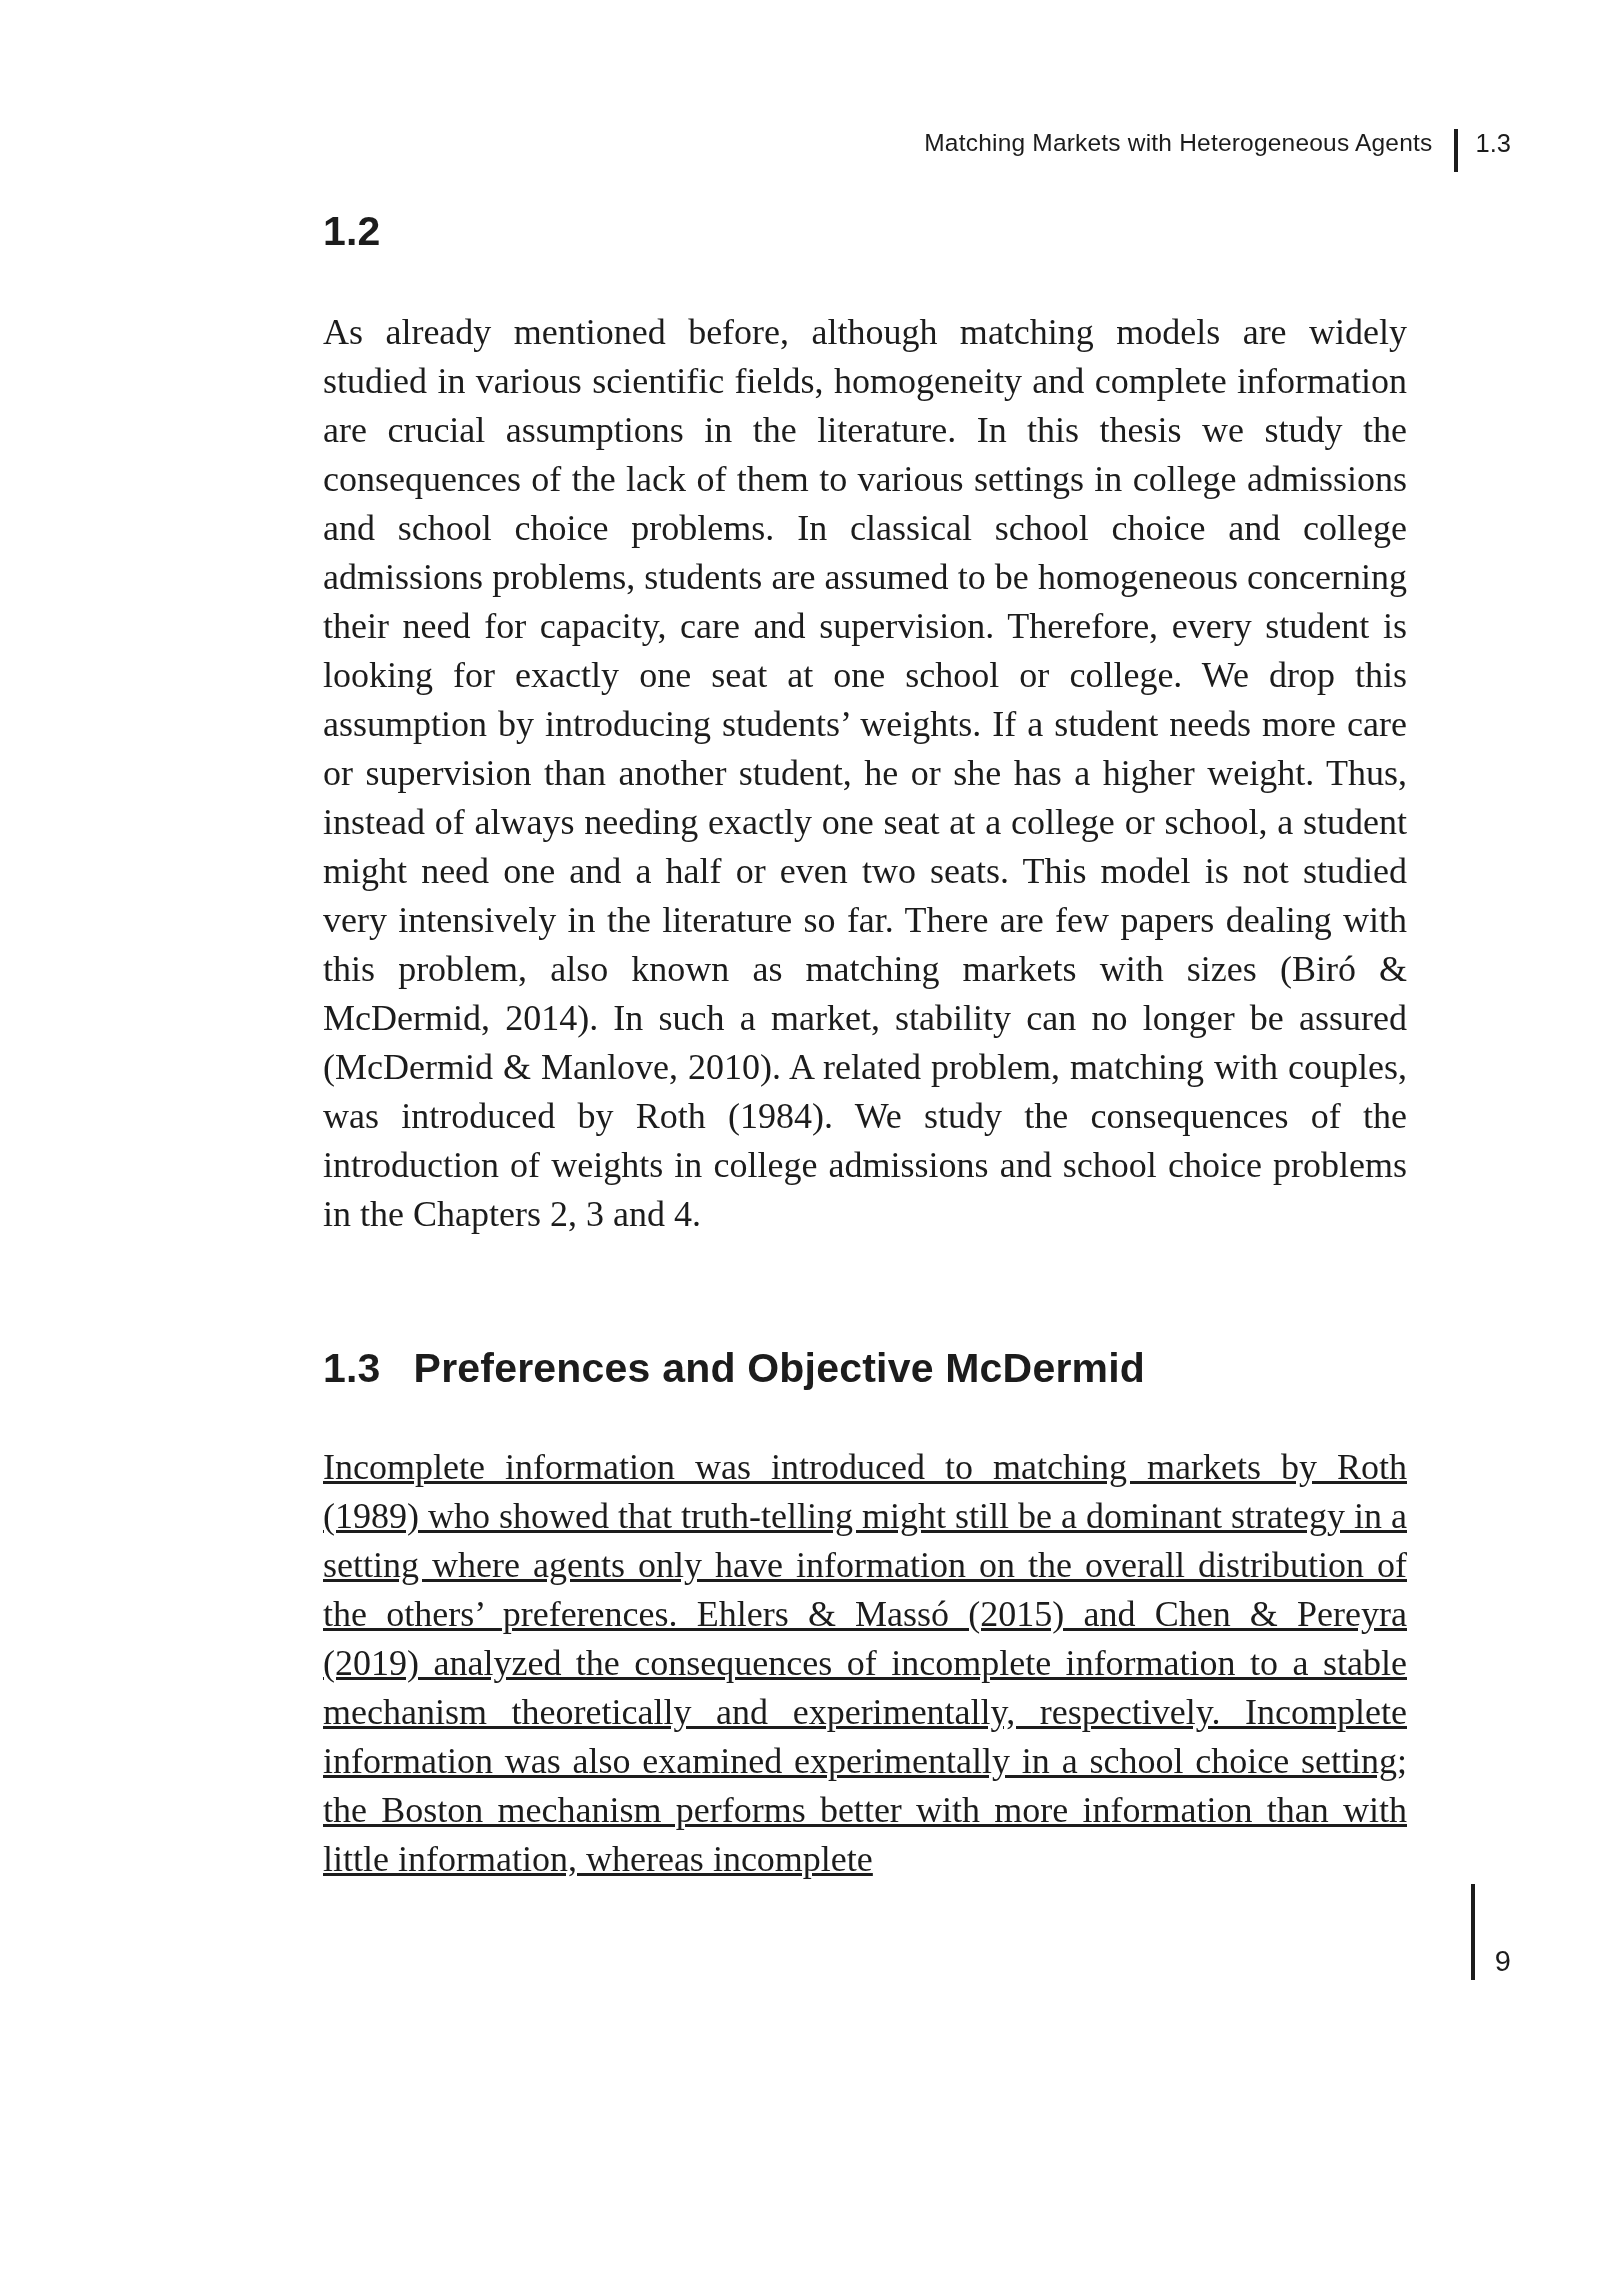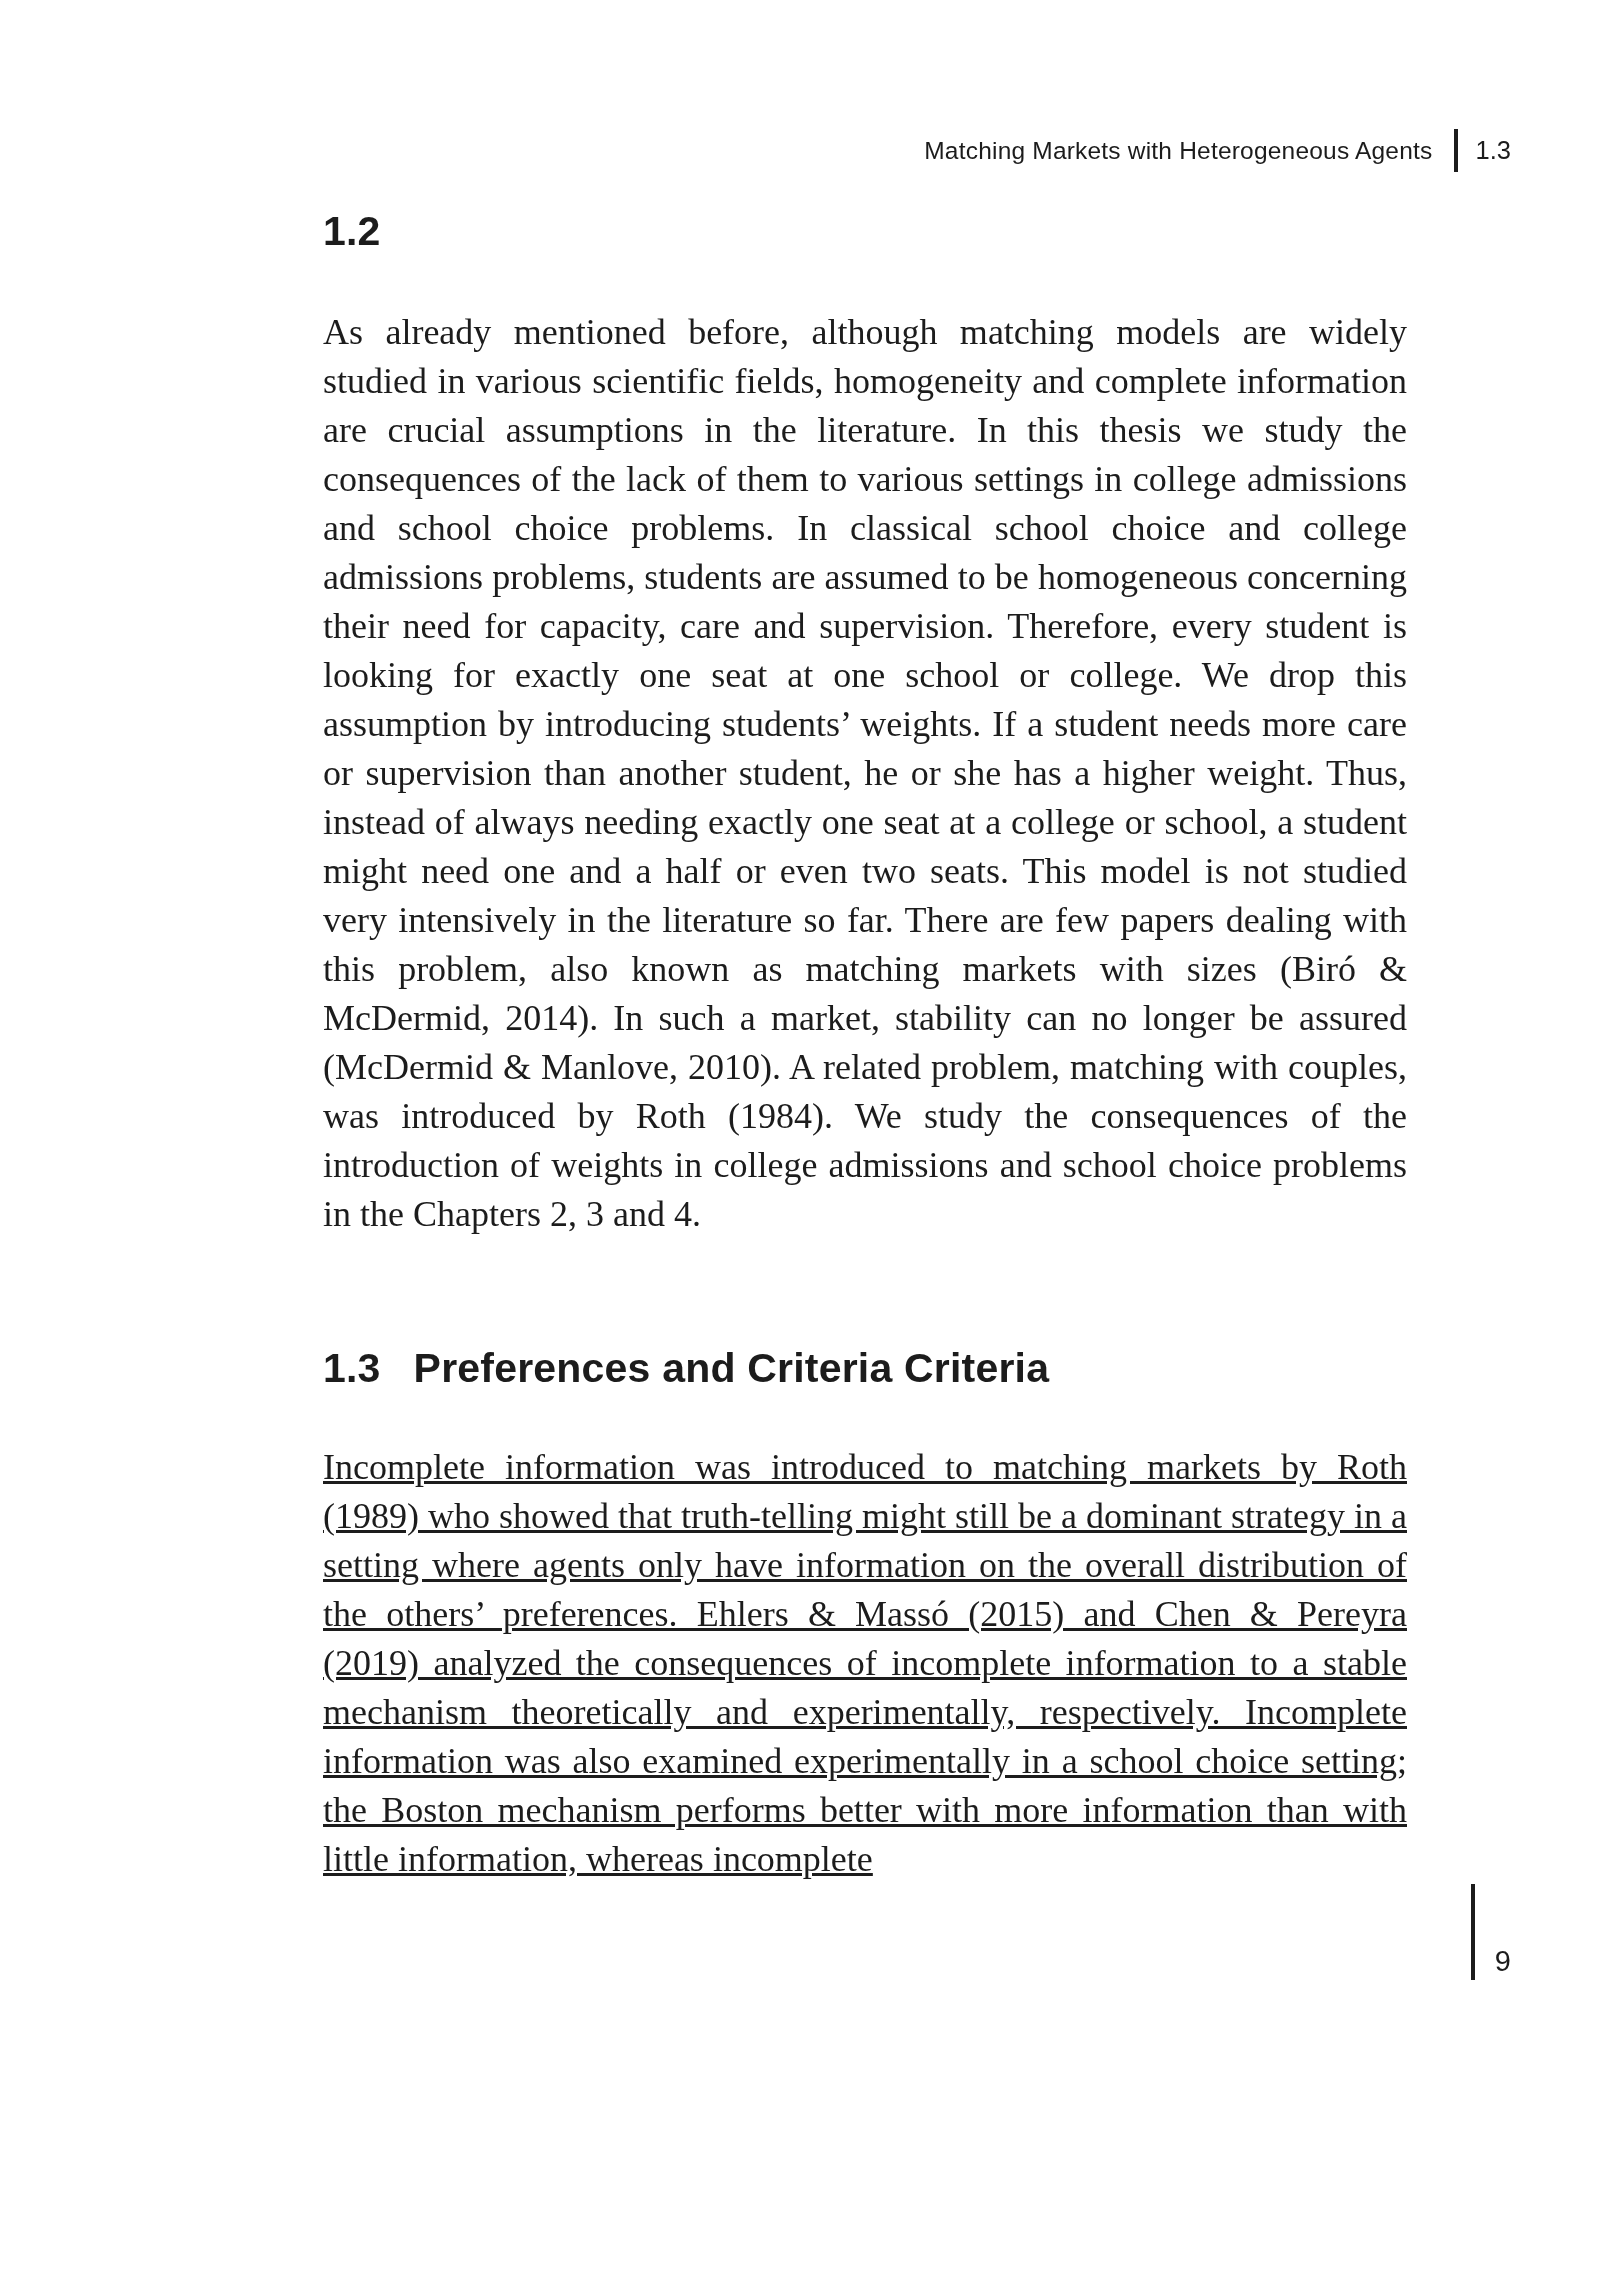--- a/index.html
+++ b/index.html
@@ -16,21 +16,21 @@
     font-family: "Liberation Serif", serif;
     overflow: hidden;
   }
 
   
   .running-header {
     position: absolute;
     top: 129px;
     right: 110px;
     display: flex;
-    align-items: center;
+    align-items: flex-start;
     font-family: "Liberation Sans", sans-serif;
     font-size: 24.5px;
     color: #1c1c1c;
   }
   .running-title {
     margin-right: 21.6px;
     letter-spacing: 0.2px;
   }
   .header-rule {
     display: inline-block;
@@ -126,21 +126,21 @@
 
     <h2 class="section-heading heading-first">
       <span class="sec-num">1.2</span>
     </h2>
 
     <p class="body-text">As already mentioned before, although matching models are widely studied in various scientific fields, homogeneity and complete information are crucial assumptions in the literature. In this thesis we study the consequences of the lack of them to various settings in college admissions and school choice problems. In classical school choice and college admissions problems, students are assumed to be homogeneous concerning their need for capacity, care and supervision. Therefore, every student is looking for exactly one seat at one school or college. We drop this assumption by introducing students’ weights. If a student needs more care or supervision than another student, he or she has a higher weight. Thus, instead of always needing exactly one seat at a college or school, a student might need one and a half or even two seats. This model is not studied very intensively in the literature so far. There are few papers dealing with this problem, also known as matching markets with sizes (Biró &amp; McDermid, 2014). In such a market, stability can no longer be assured (McDermid &amp; Manlove, 2010). A related problem, matching with couples, was introduced by Roth (1984). We study the consequences of the introduction of weights in college admissions and school choice problems in the Chapters 2, 3 and 4.</p>
 
     <h2 class="section-heading heading-second">
       <span class="sec-num">1.3</span>
       <span class="sec-title">
-        <span class="line">Preferences and Criteria Criteria</span>
+        <span class="line">Preferences and Objective McDermid</span>
       </span>
     </h2>
 
     <p class="body-text second">Incomplete information was introduced to matching markets by Roth (1989) who showed that truth-telling might still be a dominant strategy in a setting where agents only have information on the overall distribution of the others’ preferences. Ehlers &amp; Massó (2015) and Chen &amp; Pereyra (2019) analyzed the consequences of incomplete information to a stable mechanism theoretically and experimentally, respectively. Incomplete information was also examined experimentally in a school choice setting; the Boston mechanism performs better with more information than with little information, whereas incomplete</p>
 
   </main>
 
   <div class="page-number-block">
     <span class="page-rule"></span>
     <span class="page-number">9</span>

